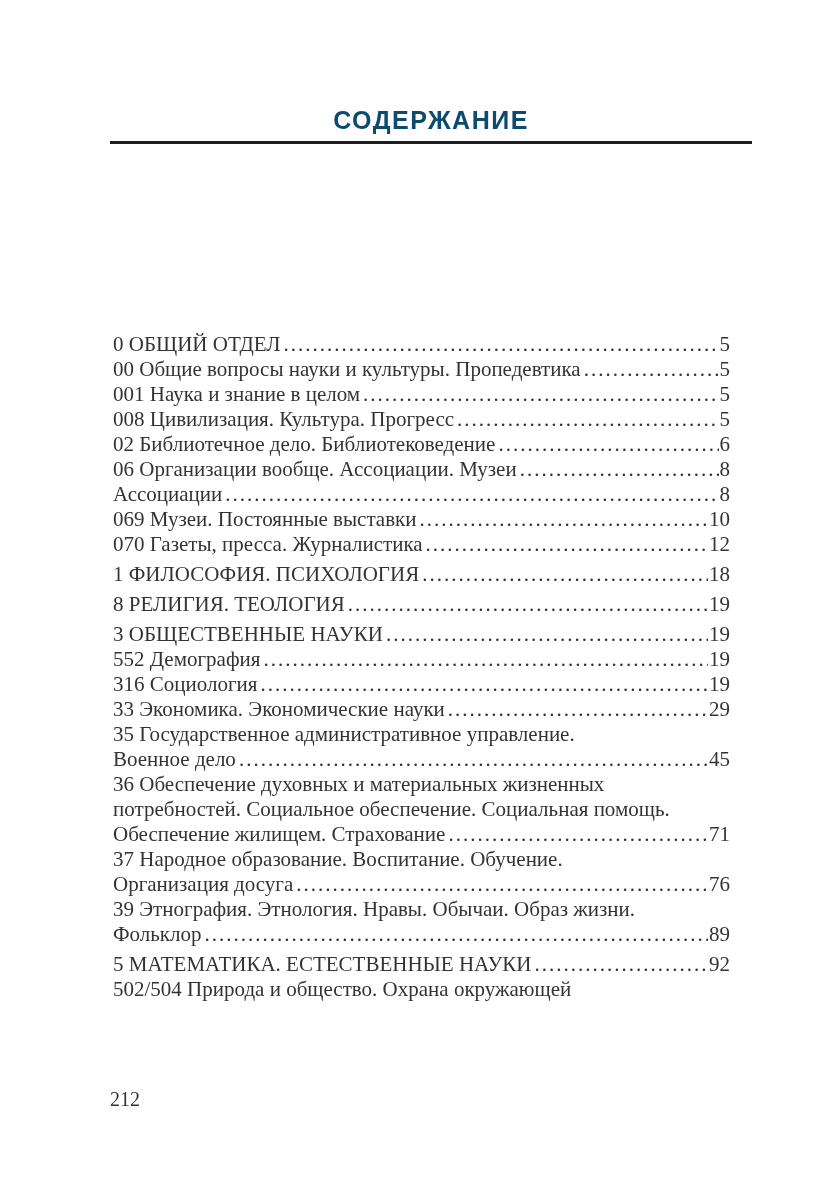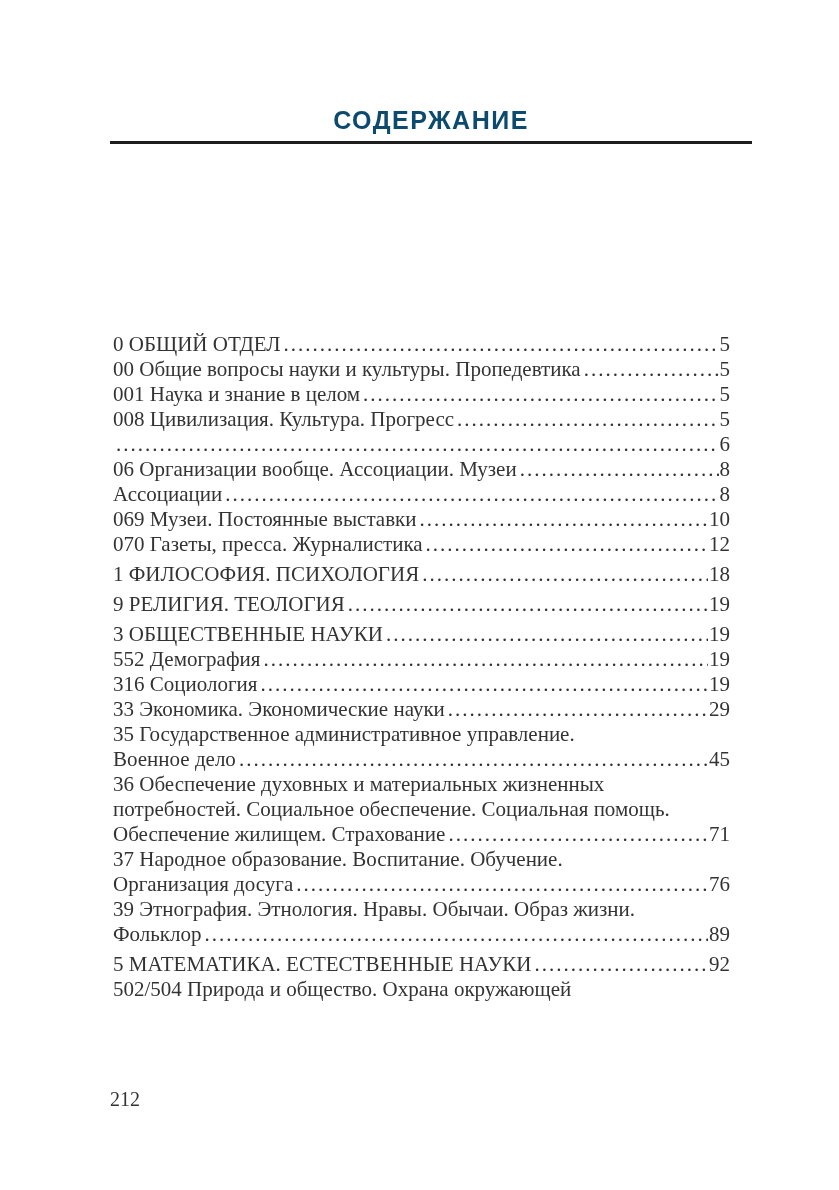--- a/index.html
+++ b/index.html
@@ -103,20 +103,21 @@
     <span class="toc-text">001 Наука и знание в целом</span>
     <span class="toc-dots"></span>
     <span class="toc-page">5</span>
   </div>
     <div class="toc-line">
     <span class="toc-text">008 Цивилизация. Культура. Прогресс</span>
     <span class="toc-dots"></span>
     <span class="toc-page">5</span>
   </div>
     <div class="toc-line">
+    <span class="toc-text">02 Библиотечное дело. Библиотековедение</span>
     <span class="toc-dots"></span>
     <span class="toc-page">6</span>
   </div>
     <div class="toc-line">
     <span class="toc-text">06 Организации вообще. Ассоциации. Музеи</span>
     <span class="toc-dots"></span>
     <span class="toc-page">8</span>
   </div>
     <div class="toc-line">
     <span class="toc-text">Ассоциации</span>
@@ -132,21 +133,21 @@
     <span class="toc-text">070 Газеты, пресса. Журналистика</span>
     <span class="toc-dots"></span>
     <span class="toc-page">12</span>
   </div>
     <div class="toc-line section">
     <span class="toc-text">1 ФИЛОСОФИЯ. ПСИХОЛОГИЯ</span>
     <span class="toc-dots"></span>
     <span class="toc-page">18</span>
   </div>
     <div class="toc-line section">
-    <span class="toc-text">9 РЕЛИГИЯ. ТЕОЛОГИЯ</span>
+    <span class="toc-text">8 РЕЛИГИЯ. ТЕОЛОГИЯ</span>
     <span class="toc-dots"></span>
     <span class="toc-page">19</span>
   </div>
     <div class="toc-line section">
     <span class="toc-text">3 ОБЩЕСТВЕННЫЕ НАУКИ</span>
     <span class="toc-dots"></span>
     <span class="toc-page">19</span>
   </div>
     <div class="toc-line">
     <span class="toc-text">552 Демография</span>

